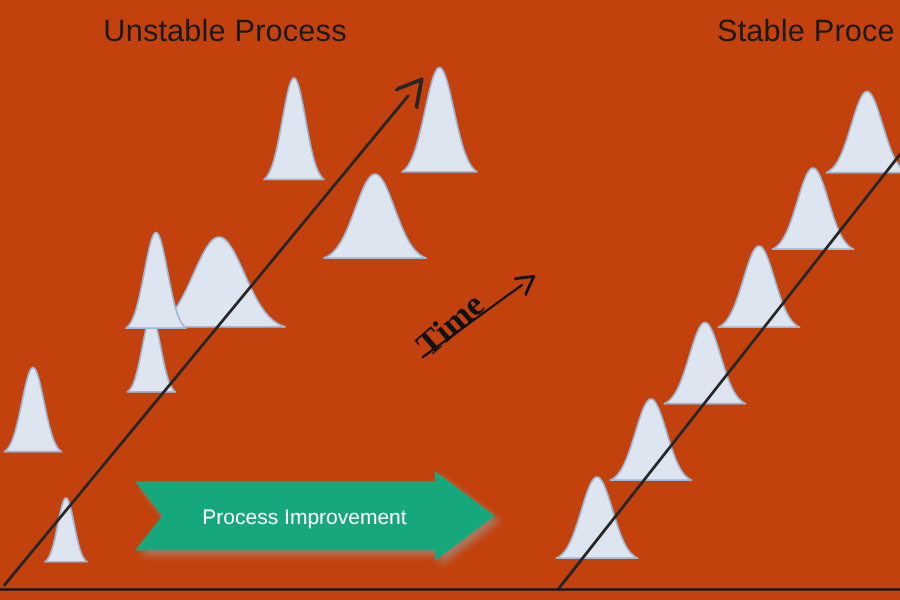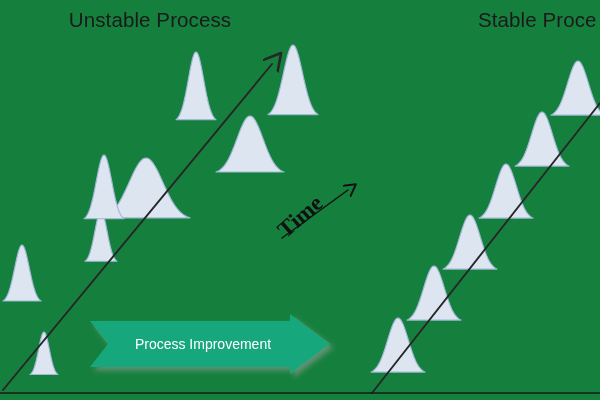--- a/index.html
+++ b/index.html
@@ -7,21 +7,21 @@
     padding: 0;
     background: #ffffff;
   }
   body {
     font-family: "Liberation Sans", sans-serif;
   }
   #canvas {
     position: relative;
     width: 600px;
     height: 400px;
-    background: #15803d;
+    background: #c2410c;
     overflow: hidden;
   }
   #figure {
     position: absolute;
     left: 0;
     top: 0;
     width: 600px;
     height: 400px;
     display: block;
   }

